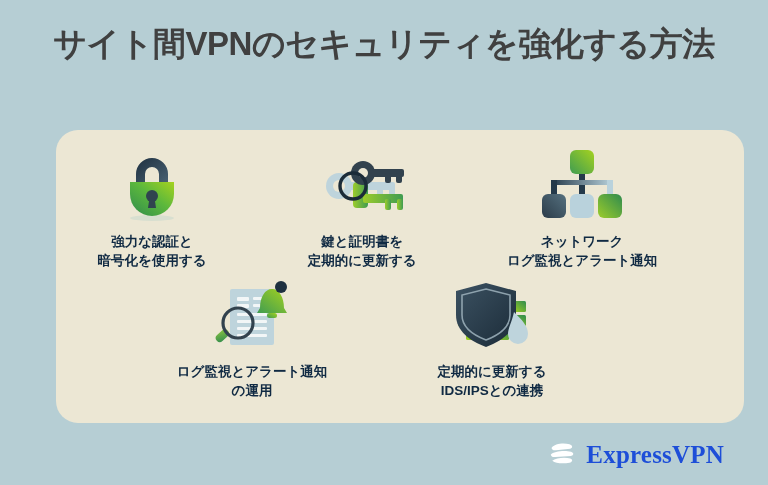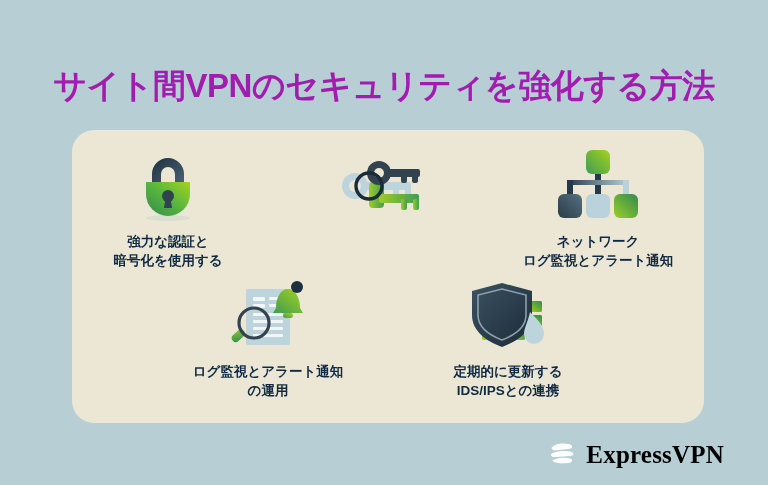--- a/index.html
+++ b/index.html
@@ -30,31 +30,30 @@
     top: 22px;
     width: 768px;
     text-align: center;
   }
   .title-text {
     display: inline-block;
     font-size: 33px;
     line-height: 44px;
     font-weight: 700;
     letter-spacing: -0.5px;
-    color: #a21caf;
+    color: #404040;
     white-space: nowrap;
-    margin-top: 42px;
   }
 
   
   .card {
     position: absolute;
-    left: 72px;
+    left: 56px;
     top: 130px;
-    width: 632px;
+    width: 688px;
     height: 293px;
     background: #ece7d4;
     border-radius: 22px;
   }
 
   
   .row {
     position: absolute;
     display: flex;
     justify-content: center;
@@ -109,21 +108,21 @@
     display: flex;
     align-items: center;
     gap: 9px;
   }
   .logo-mark { width: 30px; height: 30px; }
   .logo-text {
     font-family: "Liberation Serif", "DejaVu Serif", serif;
     font-size: 25px;
     line-height: 27px;
     font-weight: 700;
-    color: #000000;
+    color: #1d4ed8;
     letter-spacing: 0.2px;
     white-space: nowrap;
   }
 </style>
 </head>
 <body>
 
 <div class="poster">
 
   <div class="title-bar">
@@ -188,20 +187,22 @@
               <circle cx="44" cy="17" r="12"></circle>
               <rect x="53" y="13" width="32" height="8" rx="2"></rect>
               <rect x="66" y="17" width="6" height="10" rx="2"></rect>
               <rect x="77" y="17" width="6" height="10" rx="2"></rect>
             </g>
             <circle cx="44" cy="17" r="5" fill="#ece7d4"></circle>
 
             <circle cx="34" cy="30" r="13" fill="none" stroke="#1b2b38" stroke-width="3.4"></circle>
           </svg>
         </div>
+        <div class="item-label">鍵と証明書を
+定期的に更新する</div>
       </div>
 
       <div class="item item-wide">
         <div class="icon-box">
           <svg width="84" height="74" viewBox="0 0 84 74" aria-hidden="true">
             <defs>
               <linearGradient id="nodeGreenTop" x1="0" y1="1" x2="1" y2="0">
                 <stop offset="0%" stop-color="#3f9c52"></stop>
                 <stop offset="100%" stop-color="#a5d21f"></stop>
               </linearGradient>

